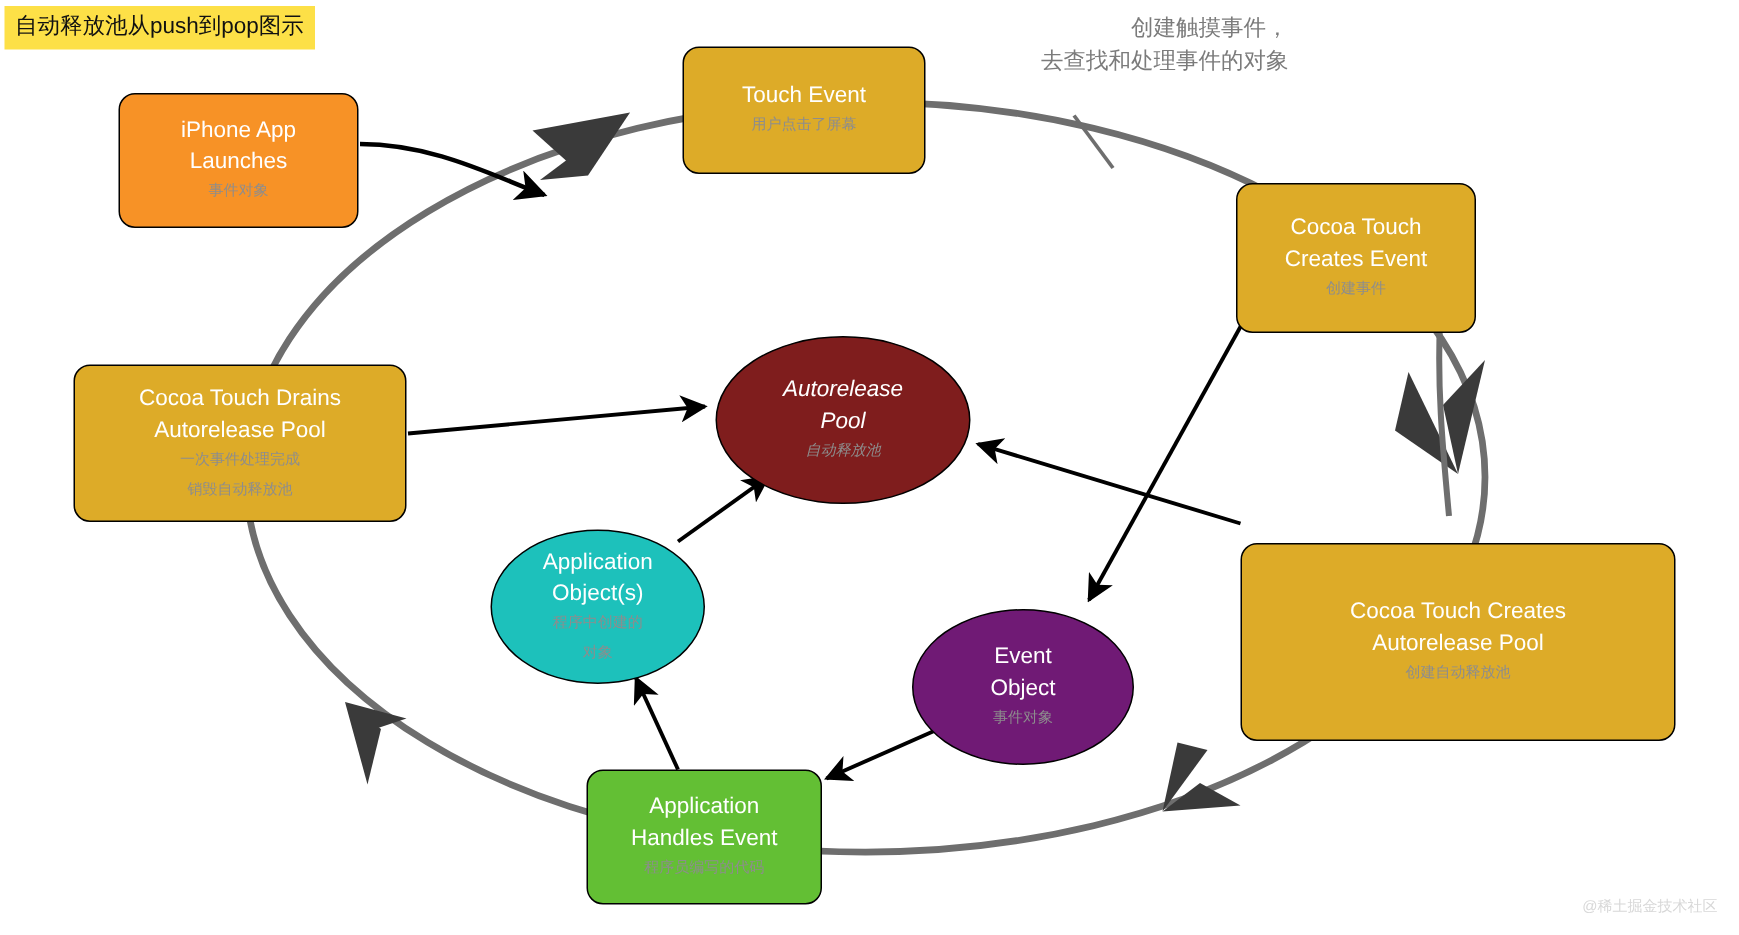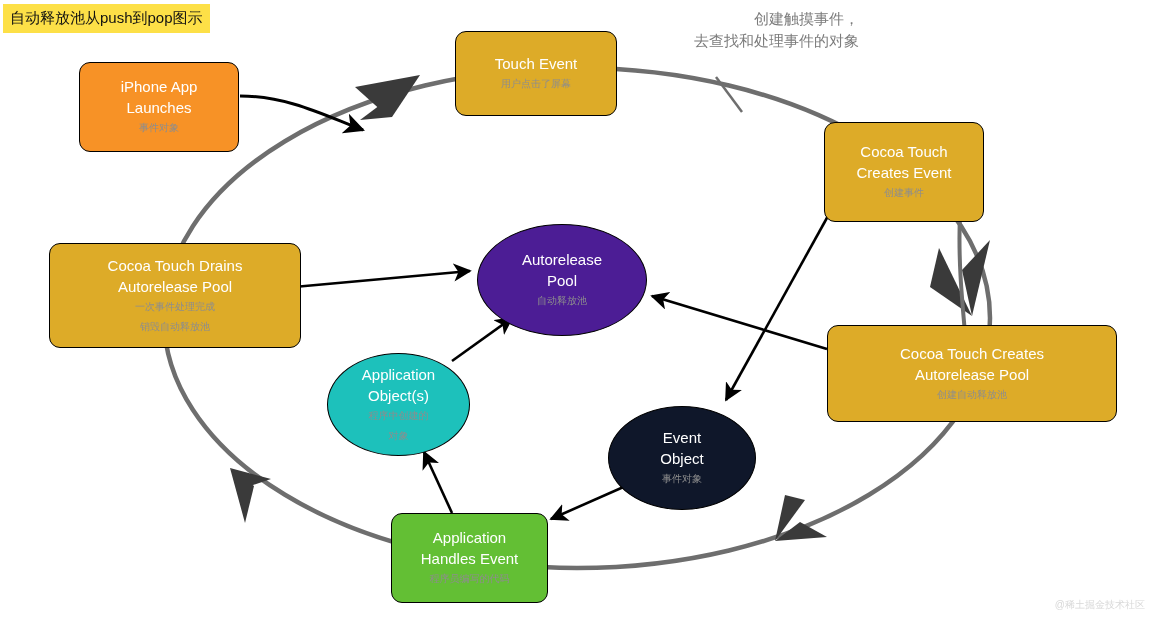--- a/index.html
+++ b/index.html
@@ -70,23 +70,23 @@
     border-radius: 11px;
   }
   .box-orange { background: #f79226; }
   .box-gold   { background: #ddab28; }
   .box-green  { background: #63bf34; }
 
   
   .ellipse {
     border-radius: 50%;
   }
-  .ell-blue  { background: #4c1d95; }
+  .ell-blue  { background: #7f1d1d; font-style: italic; }
   .ell-teal  { background: #1dc1bb; }
-  .ell-red   { background: #0f172a; }
+  .ell-red   { background: #701a75; }
 
   
   .annotation {
     position: absolute;
     color: #7b7b7b;
     font-size: 15px;
     line-height: 22px;
     text-align: right;
     white-space: nowrap;
     z-index: 30;
@@ -102,22 +102,22 @@
     font-size: 10px;
     line-height: 18px;
     white-space: nowrap;
     z-index: 30;
   }
 
   
   #node-iphone   { left: 79px;  top: 62px;  width: 160px; height: 90px;  }
   #node-touch    { left: 455px; top: 31px;  width: 162px; height: 85px;  }
   #node-create-e { left: 824px; top: 122px; width: 160px; height: 100px;  }
-  #node-create-p { left: 827px; top: 325px; width: 290px; height: 97px; }
-  #node-drains   { left: 49px;  top: 243px; width: 252px; height: 105px; }
+  #node-create-p { left: 827px; top: 362px; width: 290px; height: 132px; }
+  #node-drains   { left: 49px;  top: 243px; width: 222px; height: 105px; }
   #node-handles  { left: 391px; top: 513px; width: 157px; height: 90px;  }
   #ell-pool      { left: 477px; top: 224px; width: 170px; height: 112px; }
   #ell-appobj    { left: 327px; top: 353px; width: 143px; height: 103px; }
   #ell-eventobj  { left: 608px; top: 406px; width: 148px; height: 104px; }
 </style>
 </head>
 <body>
 
 <div id="canvas">
 

